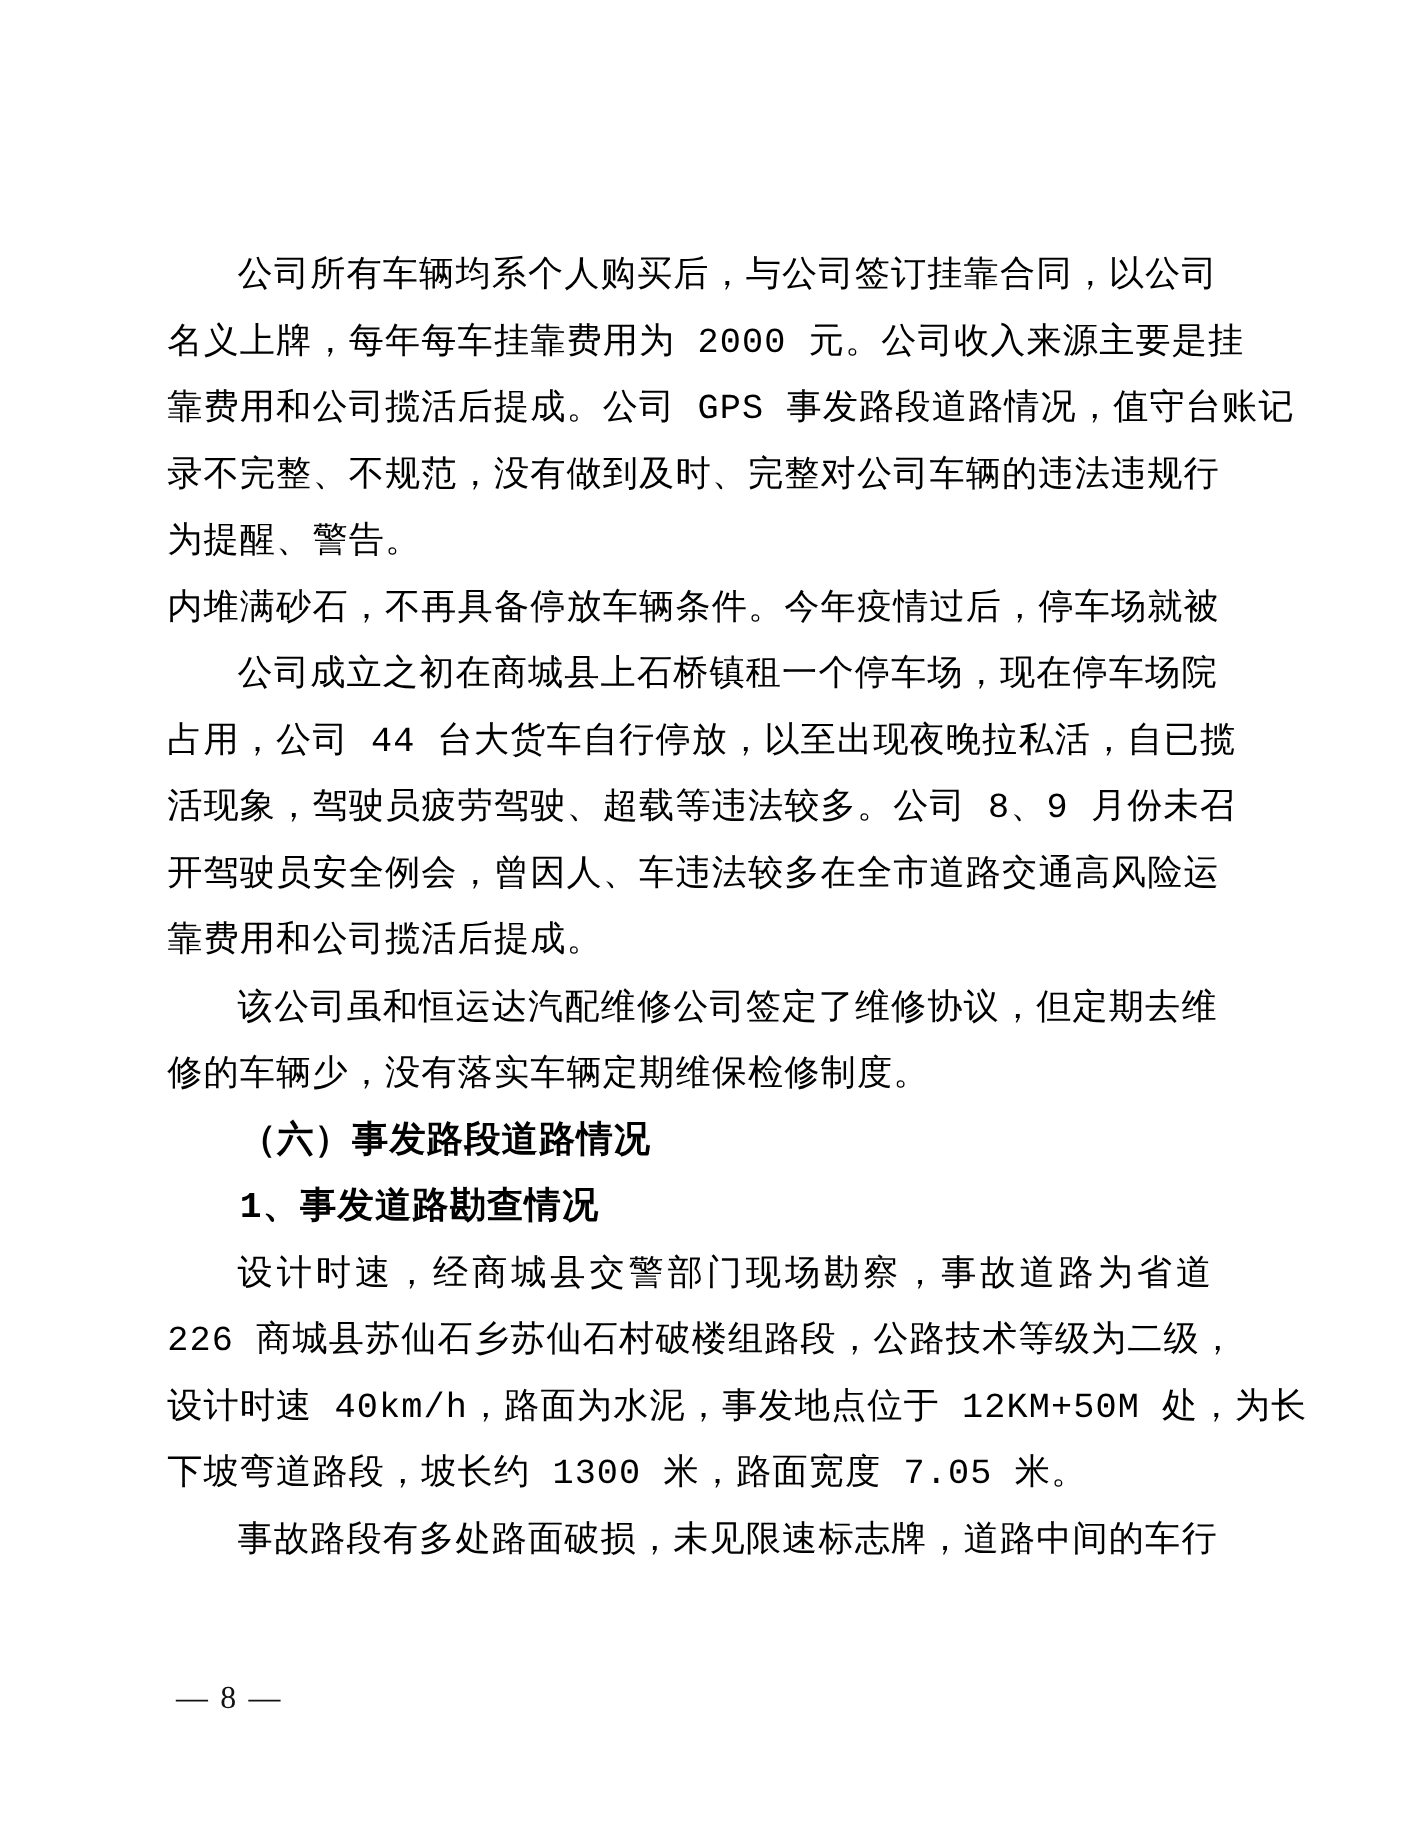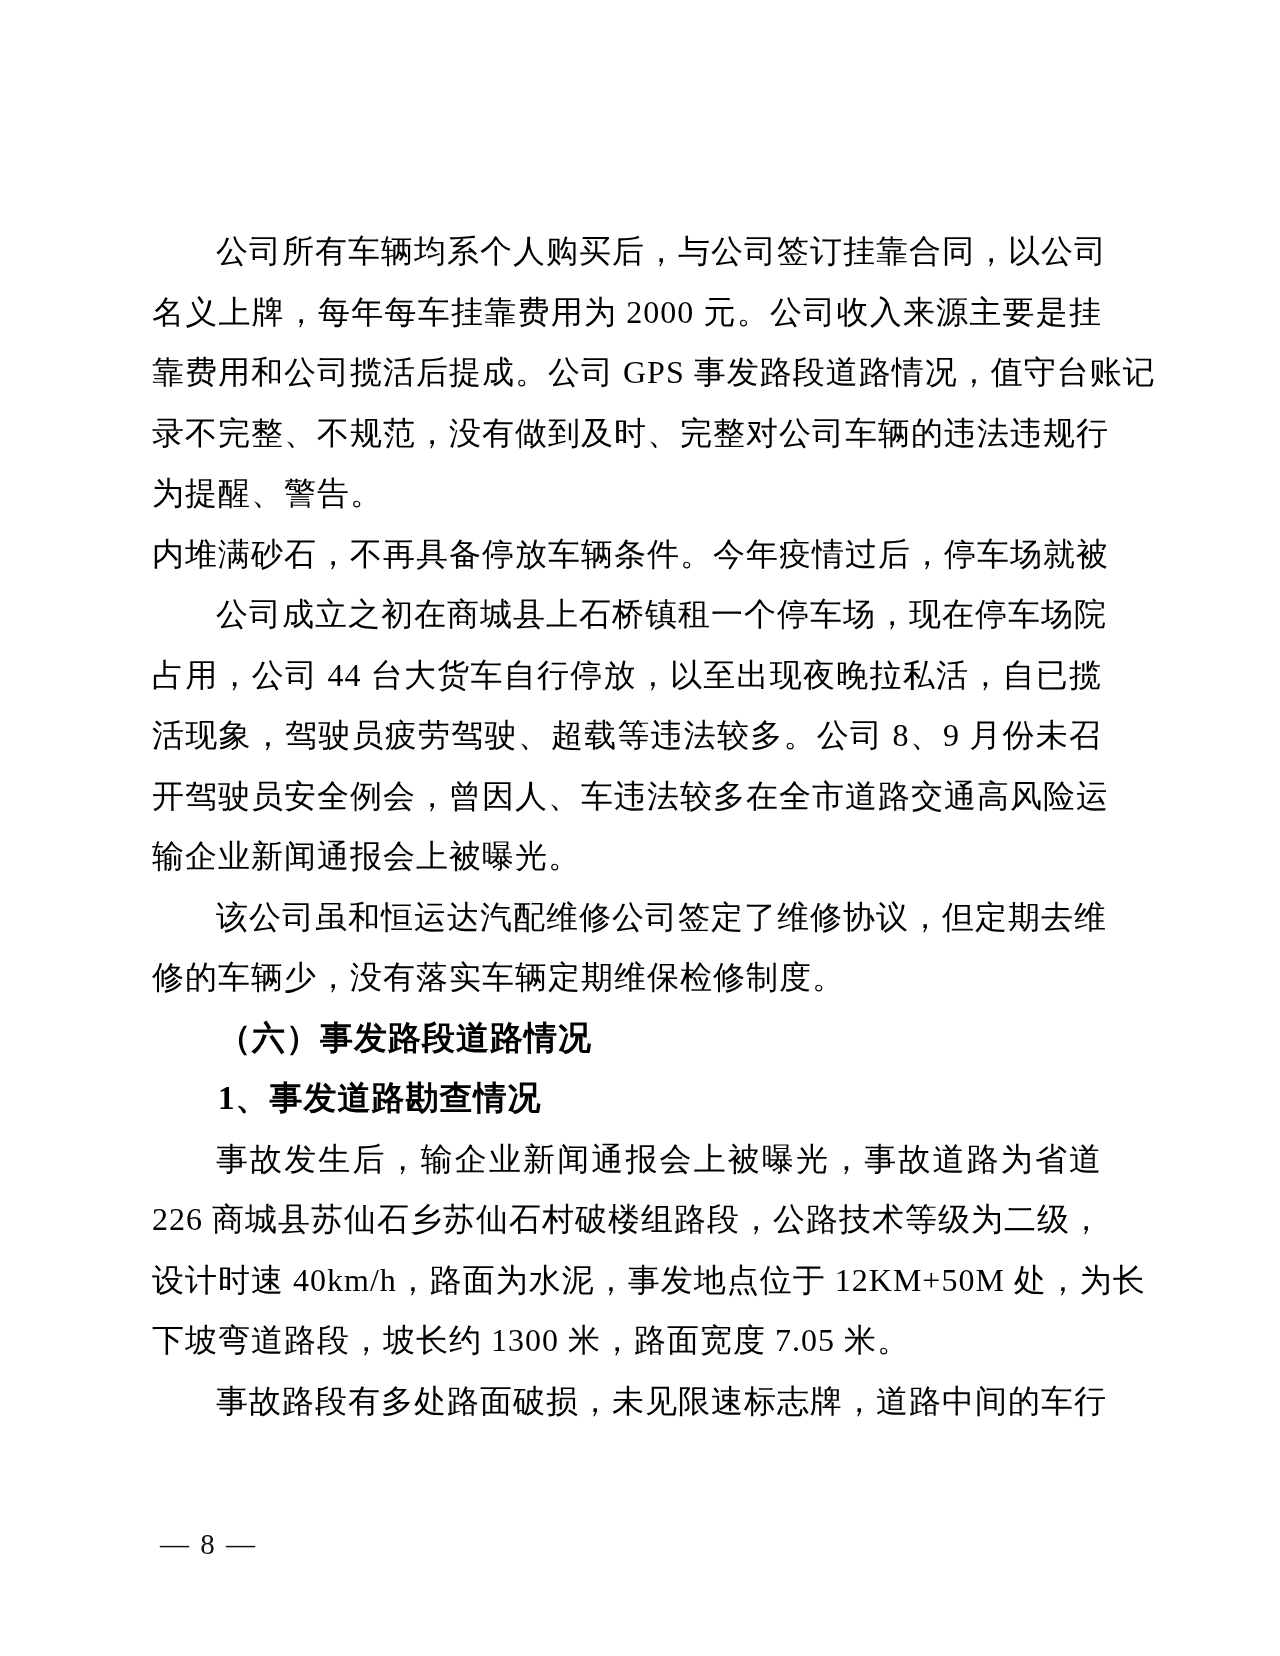--- a/index.html
+++ b/index.html
@@ -20,20 +20,21 @@
     left: 0; top: 0;
     width: 1280px;
     height: 1656px;
     background: #ffffff;
   }
   .text-block {
     position: absolute;
     left: 152px;
     top: 221px;
     width: 950px;
+    font-family: Liberation Mono, monospace;
   }
   .line {
     font-size: 32px;
     line-height: 60.5px;
     height: 60.5px;
     white-space: nowrap;
     text-align: justify;
     text-align-last: justify;
     letter-spacing: 1px;
   }
@@ -74,33 +75,33 @@
       <div class="line">录不完整、不规范，没有做到及时、完整对公司车辆的违法违规行</div>
       <div class="line plast">为提醒、警告。</div>
     </div>
 
     <div>
       <div class="line">内堆满砂石，不再具备停放车辆条件。今年疫情过后，停车场就被</div>
       <div class="line pfirst">公司成立之初在商城县上石桥镇租一个停车场，现在停车场院</div>
       <div class="line">占用，公司 44 台大货车自行停放，以至出现夜晚拉私活，自已揽</div>
       <div class="line">活现象，驾驶员疲劳驾驶、超载等违法较多。公司 8、9 月份未召</div>
       <div class="line">开驾驶员安全例会，曾因人、车违法较多在全市道路交通高风险运</div>
-      <div class="line plast">输企业新闻通报会上被曝光。</div>
+      <div class="line plast">靠费用和公司揽活后提成。</div>
     </div>
 
     <div>
       <div class="line pfirst">该公司虽和恒运达汽配维修公司签定了维修协议，但定期去维</div>
       <div class="line plast">修的车辆少，没有落实车辆定期维保检修制度。</div>
     </div>
 
     <div class="line heading pfirst">（六）事发路段道路情况</div>
     <div class="line heading pfirst">1、事发道路勘查情况</div>
 
     <div>
-      <div class="line pfirst">事故发生后，输企业新闻通报会上被曝光，事故道路为省道</div>
+      <div class="line pfirst">设计时速，经商城县交警部门现场勘察，事故道路为省道</div>
       <div class="line">226 商城县苏仙石乡苏仙石村破楼组路段，公路技术等级为二级，</div>
       <div class="line">设计时速 40km/h，路面为水泥，事发地点位于 12KM+50M 处，为长</div>
       <div class="line plast">下坡弯道路段，坡长约 1300 米，路面宽度 7.05 米。</div>
     </div>
 
     <div>
       <div class="line pfirst">事故路段有多处路面破损，未见限速标志牌，道路中间的车行</div>
     </div>
 
   </div>

